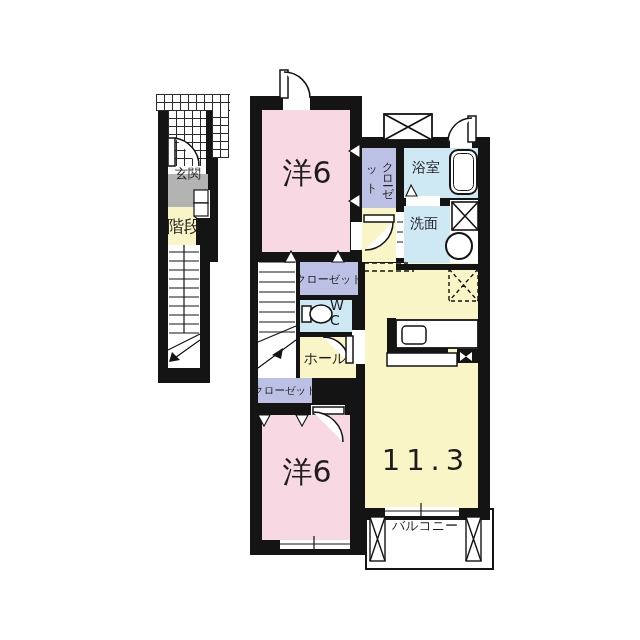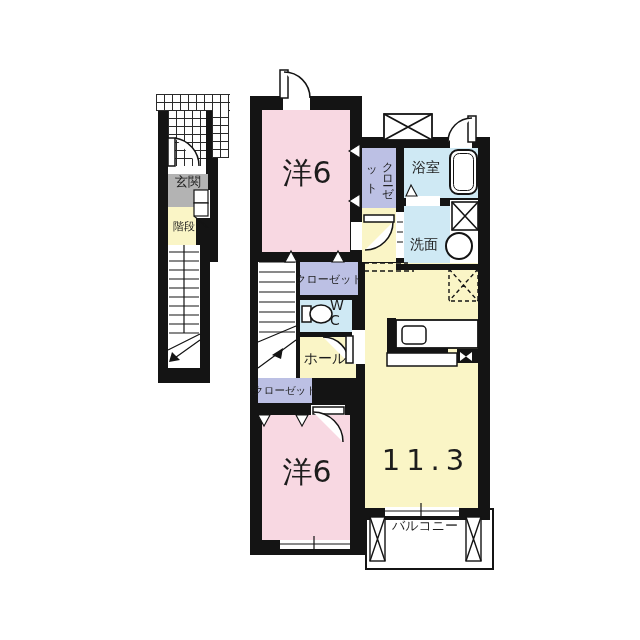--- a/index.html
+++ b/index.html
@@ -178,26 +178,26 @@
         <polygon points="296,415 308,415 302,426"></polygon>
         <polygon points="406,196 417,196 411,185"></polygon>
       </g>
 
       <g stroke-width="1">
         <path d="M397 222 H403 M397 232 H403 M397 242 H403"></path>
       </g>
     </g>
   </svg>
 
-  <div class="lbl" style="left:188px;top:182px;font-size:13px;">玄関</div>
-  <div class="lbl" style="left:184px;top:226px;font-size:11px;">階段</div>
+  <div class="lbl" style="left:188px;top:174px;font-size:13px;">玄関</div>
+  <div class="lbl" style="left:184px;top:226px;font-size:17px;">階段</div>
   <div class="lbl" style="left:307px;top:173px;font-size:30px;">洋6</div>
   <div class="lbl vtext" style="left:363px;top:150px;width:33px;height:48px;font-size:11.5px;line-height:16px;transform:none;text-align:center;">クローゼット</div>
   <div class="lbl" style="left:426px;top:168px;font-size:14px;text-align:center;">浴室</div>
-  <div class="lbl" style="left:424px;top:245px;font-size:14px;">洗面</div>
+  <div class="lbl" style="left:424px;top:224px;font-size:14px;">洗面</div>
   <div class="lbl" style="left:329px;top:279px;font-size:11px;">クローゼット</div>
   <div class="abs" style="left:330px;top:298px;font-size:14px;color:#1c1c1c;line-height:15px;">
     <div>W</div>
     <div>C</div>
   </div>
   <div class="lbl" style="left:325px;top:359px;font-size:14px;text-align:right;">ホール</div>
   <div class="lbl" style="left:285px;top:391px;font-size:10.5px;">クローゼット</div>
   <div class="lbl" style="left:307px;top:472px;font-size:30px;">洋6</div>
   <div class="lbl" style="left:426px;top:460px;font-size:29px;letter-spacing:6px;">11.3</div>
   <div class="lbl" style="left:425px;top:526px;font-size:13px;">バルコニー</div>

